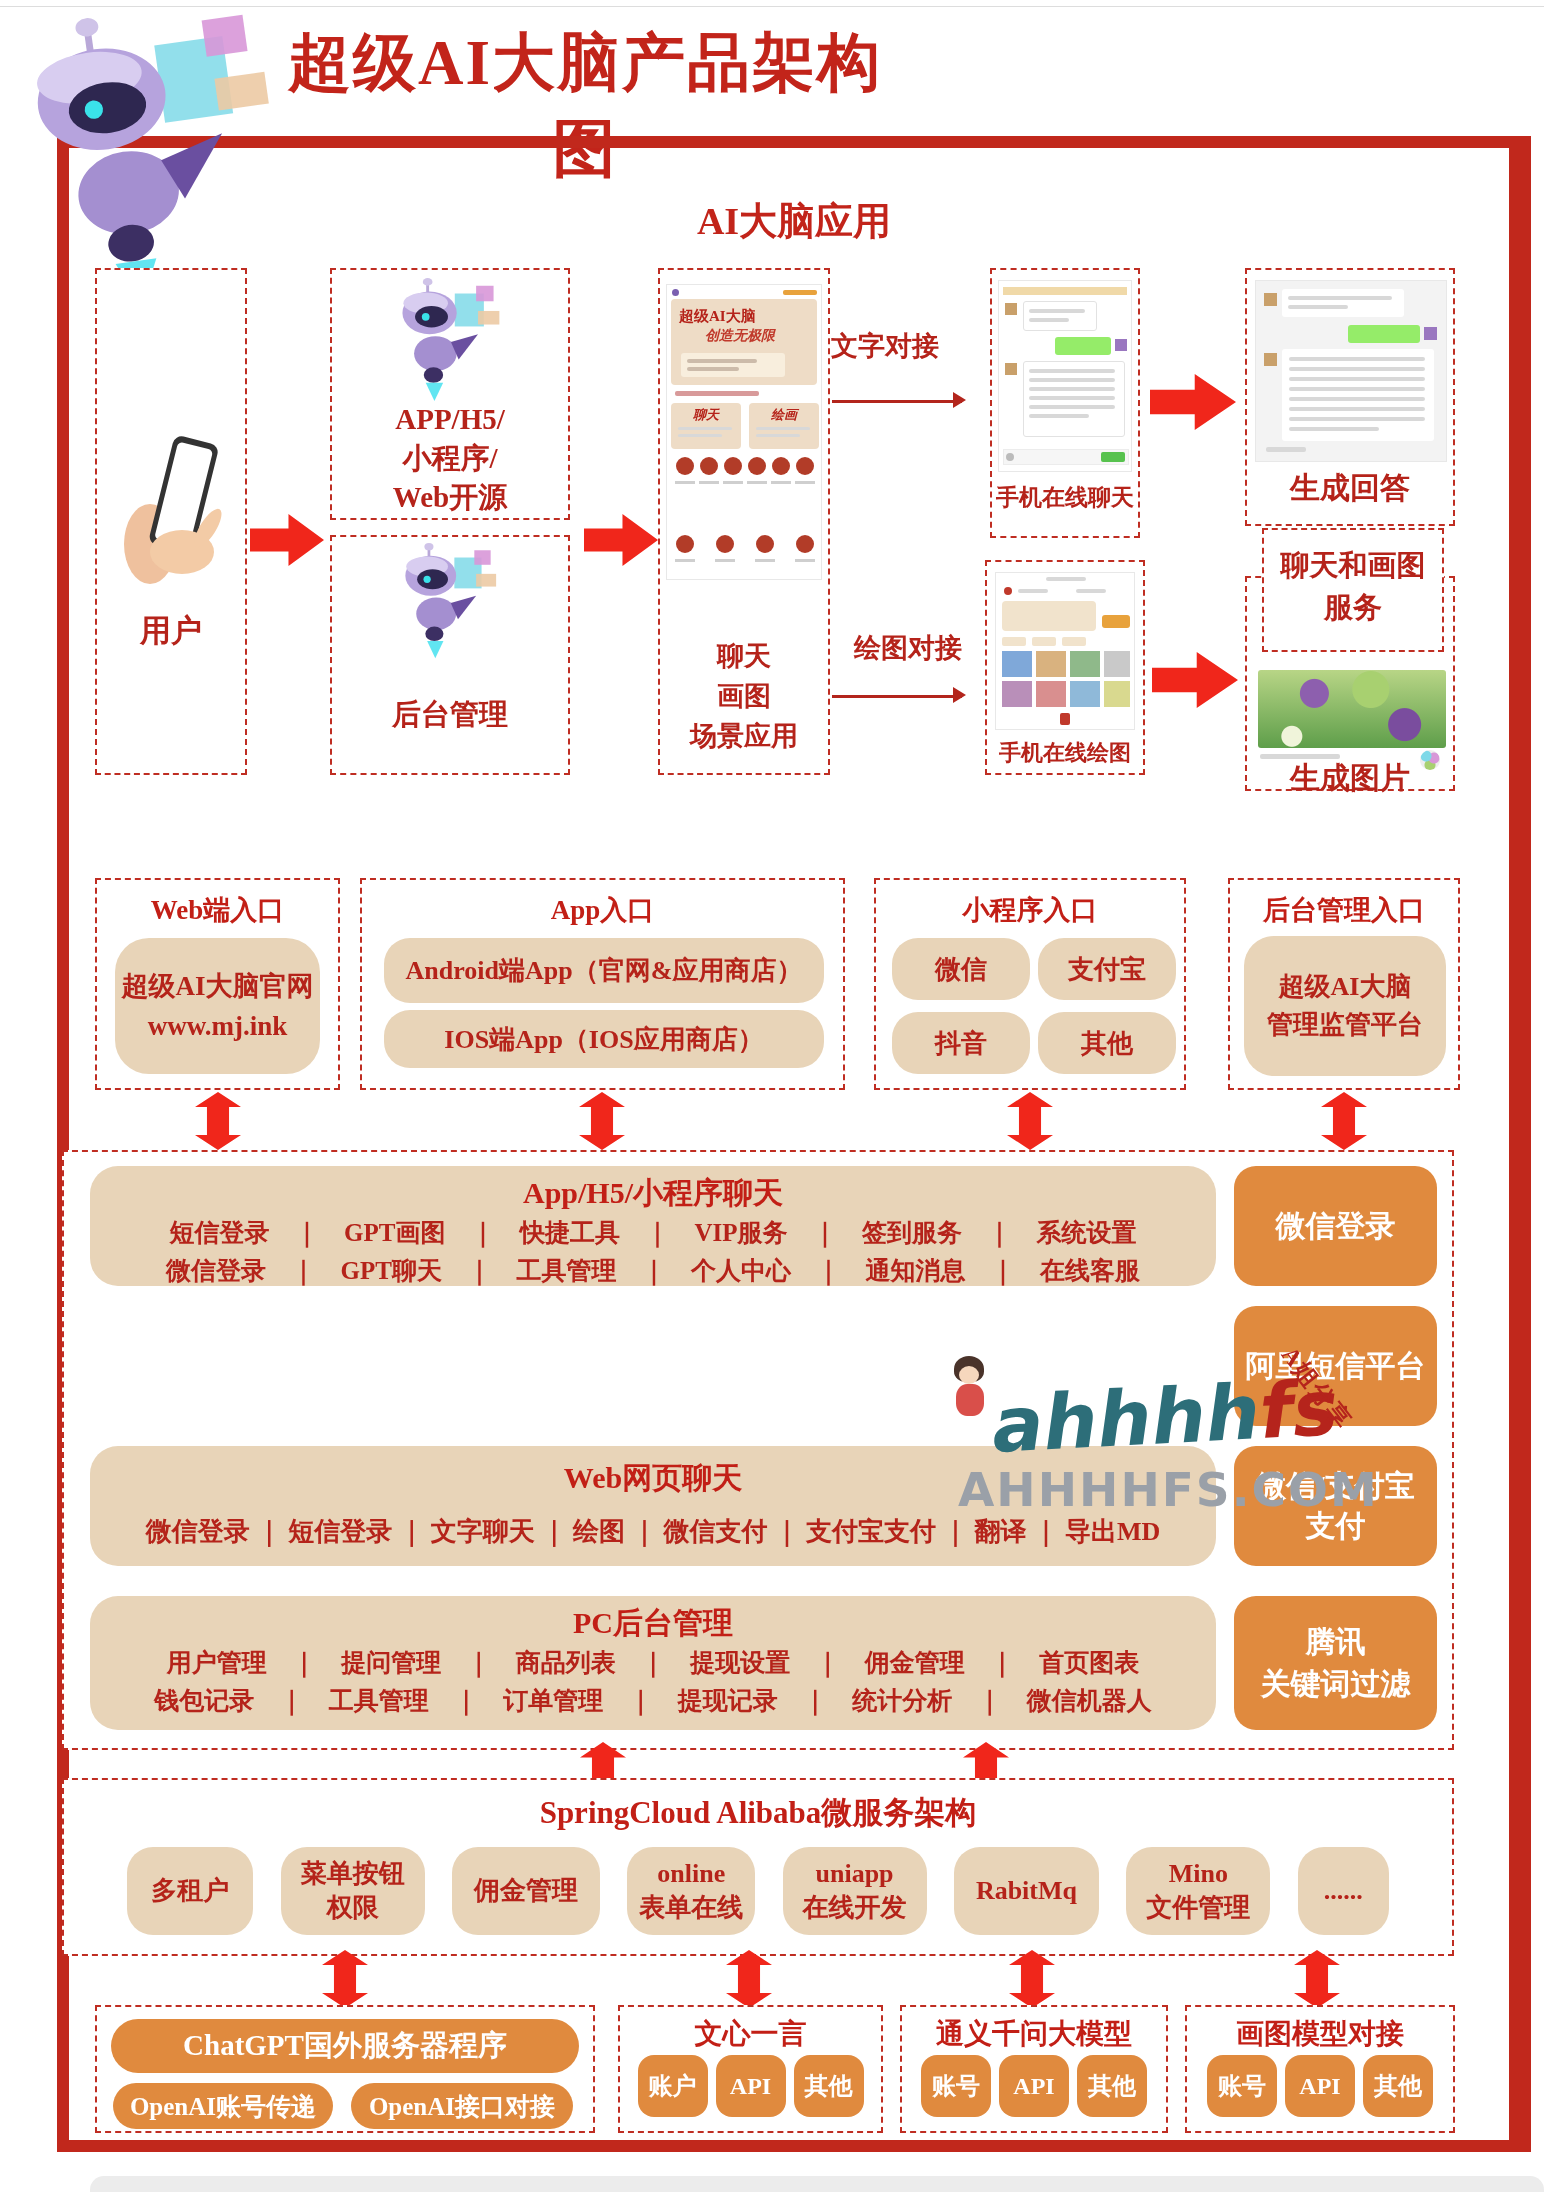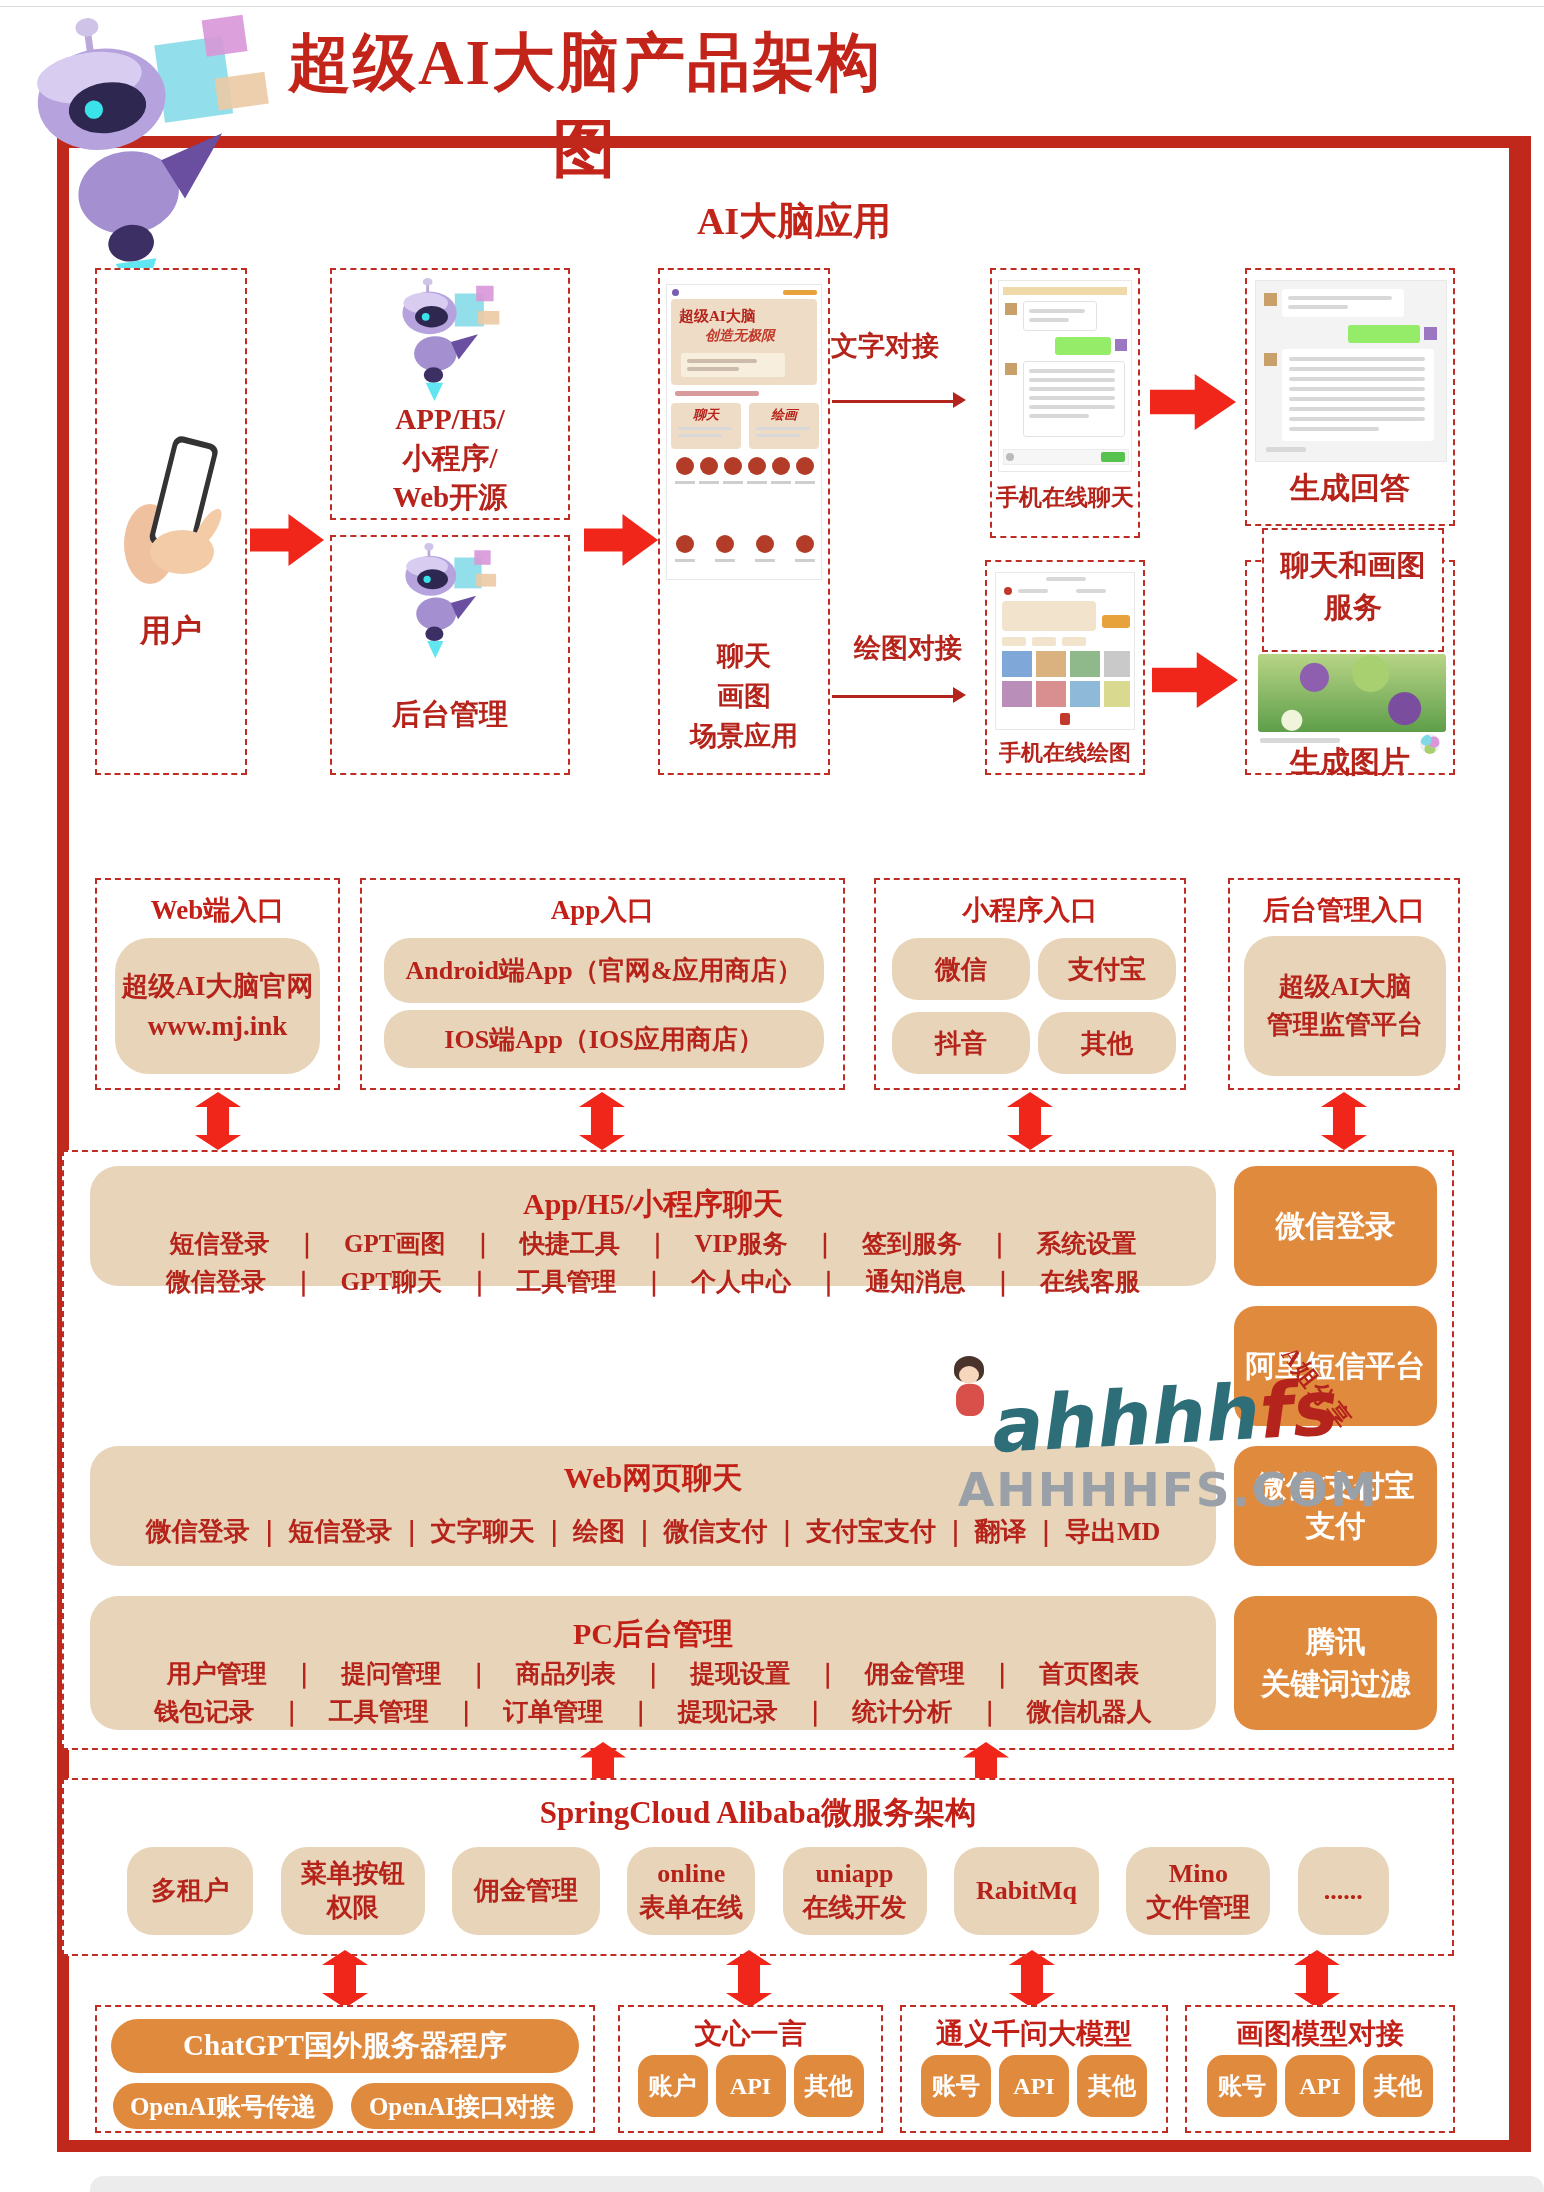--- a/index.html
+++ b/index.html
@@ -16,21 +16,21 @@
   .pill{background:var(--beige);border-radius:26px;display:flex;align-items:center;justify-content:center;
     color:var(--red);font-weight:bold;text-align:center;box-sizing:border-box;}
   .orange-box{background:var(--orange);border-radius:22px;color:#fff;font-weight:bold;display:flex;
     flex-direction:column;align-items:center;justify-content:center;text-align:center;box-sizing:border-box;}
   .arrow-right{background:var(--arrow);clip-path:polygon(0% 28%,52% 28%,52% 0%,100% 50%,52% 100%,52% 72%,0% 72%);}
   .arrow-updown{background:var(--arrow);clip-path:polygon(50% 0%,100% 26%,74% 26%,74% 74%,100% 74%,50% 100%,0% 74%,26% 74%,26% 26%,0% 26%);}
   .thin-arrow{position:absolute;height:3px;background:#b3251c;}
   .thin-arrow::after{content:"";position:absolute;right:-12px;top:-8px;width:0;height:0;
     border:8px solid transparent;border-left:13px solid #b3251c;}
   .frow{background:var(--beige);border-radius:28px;text-align:center;color:var(--red);box-sizing:border-box;}
-  .frow-title{font-size:30px;font-weight:bold;padding-top:18px;color:var(--red2);}
+  .frow-title{font-size:30px;font-weight:bold;padding-top:7px;color:var(--red2);}
   .frow-line{font-size:25px;font-weight:bold;line-height:38px;white-space:nowrap;}
   .gl{background:#d8d8d8;border-radius:2px;height:5px;position:absolute;}
   .mock{background:#fff;border:1px solid #e8e8e8;box-sizing:border-box;}
   .cell{background:var(--orange);border-radius:16px;color:#fff;font-weight:bold;font-size:24px;
     width:70px;height:62px;display:flex;align-items:center;justify-content:center;}
   .etitle{font-size:27px;font-weight:bold;color:var(--red2);text-align:center;}
 </style>
 </head>
 <body>
 
@@ -267,21 +267,21 @@
       <div class="abs" style="left:40px;top:108px;width:30px;height:26px;background:#d98f8f;"></div>
       <div class="abs" style="left:74px;top:108px;width:30px;height:26px;background:#8fb9d9;"></div>
       <div class="abs" style="left:108px;top:108px;width:26px;height:26px;background:#d9d98f;"></div>
       <div class="abs" style="left:64px;top:140px;width:10px;height:12px;background:#c0392b;border-radius:2px;"></div>
     </div>
     <div class="abs rtext" style="left:0;top:176px;width:156px;font-size:22px;">手机在线绘图</div>
   </div>
 
   <div class="abs arrow-right" style="left:1152px;top:652px;width:86px;height:56px;"></div>
 
-  <div class="abs dashed" style="left:1245px;top:560px;width:210px;height:215px;">
+  <div class="abs dashed" style="left:1245px;top:576px;width:210px;height:215px;">
     <div class="abs" style="left:11px;top:92px;width:188px;height:78px;border-radius:3px;
          background:radial-gradient(circle at 18% 85%, #f0f4da 0 10px, transparent 11px),
                     radial-gradient(circle at 30% 30%, #8d5fae 0 14px, transparent 15px),
                     radial-gradient(circle at 78% 70%, #7a4d9e 0 16px, transparent 17px),
                     radial-gradient(circle at 60% 25%, #a8d070 0 18px, transparent 19px),
                     linear-gradient(#b8d586, #5e9e4a);"></div>
     <div class="gl" style="left:13px;top:176px;width:80px;height:5px;"></div>
     <div class="abs" style="left:173px;top:172px;width:20px;height:20px;border-radius:50%;
          background:radial-gradient(circle at 30% 30%, #7fd9e8 0 5px, transparent 6px),
                     radial-gradient(circle at 70% 40%, #d897d8 0 5px, transparent 6px),

